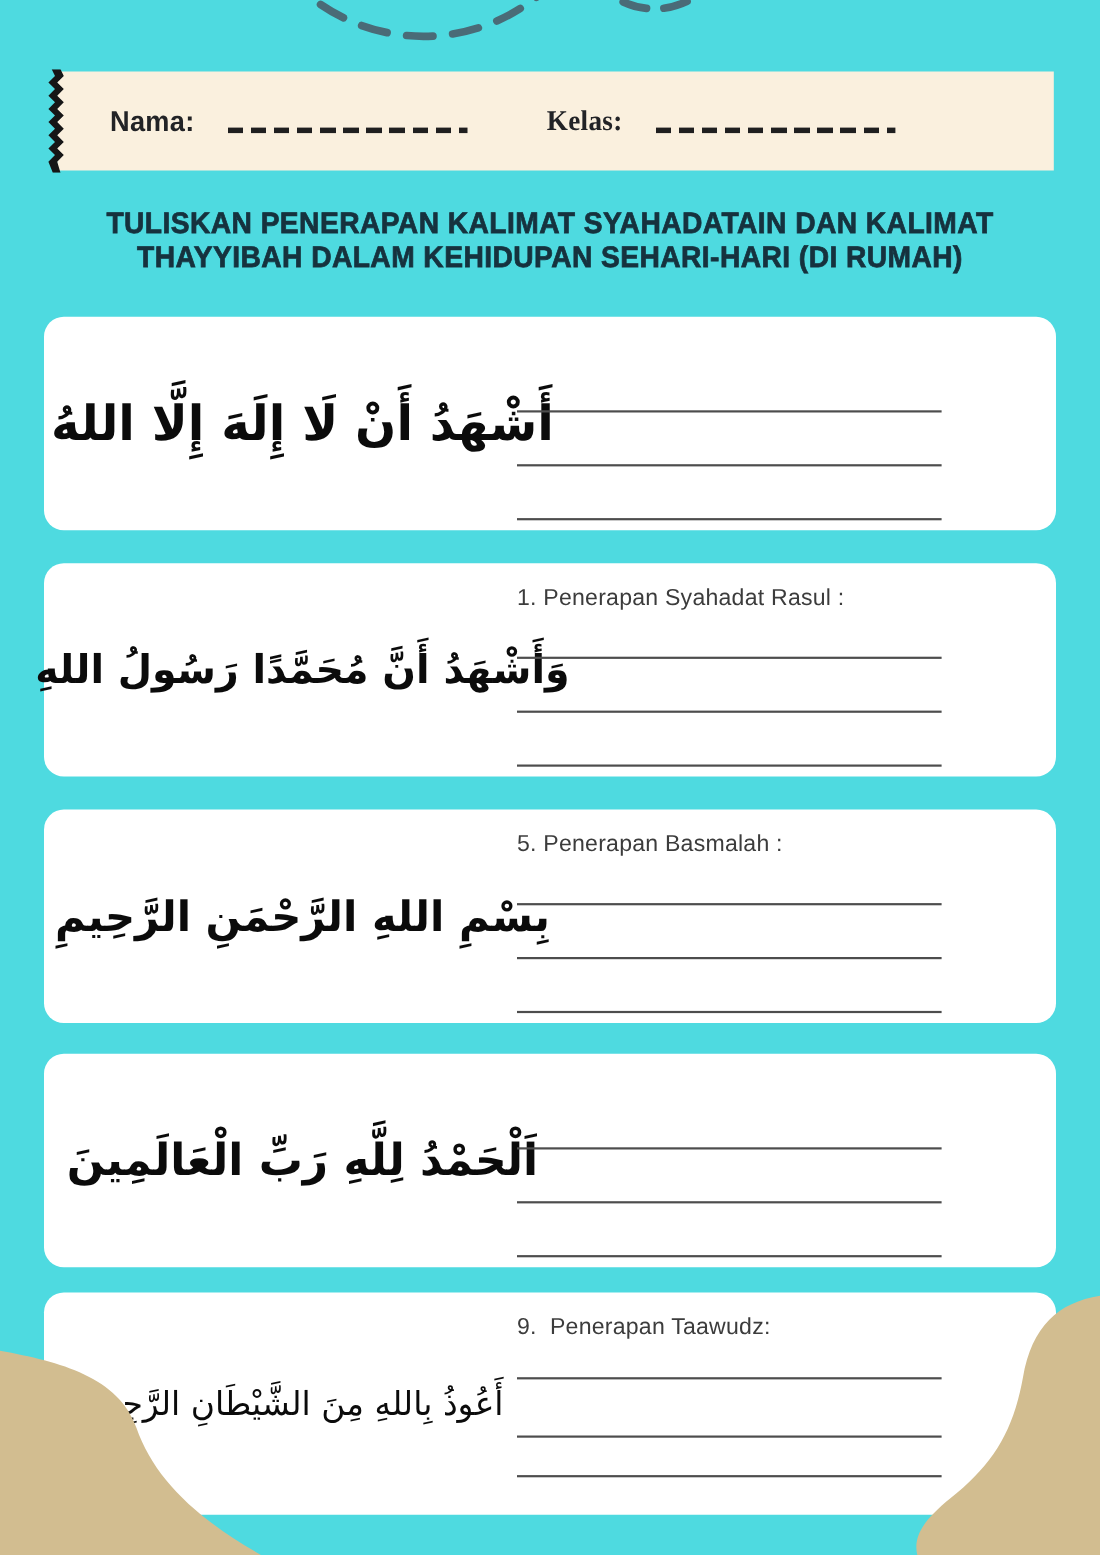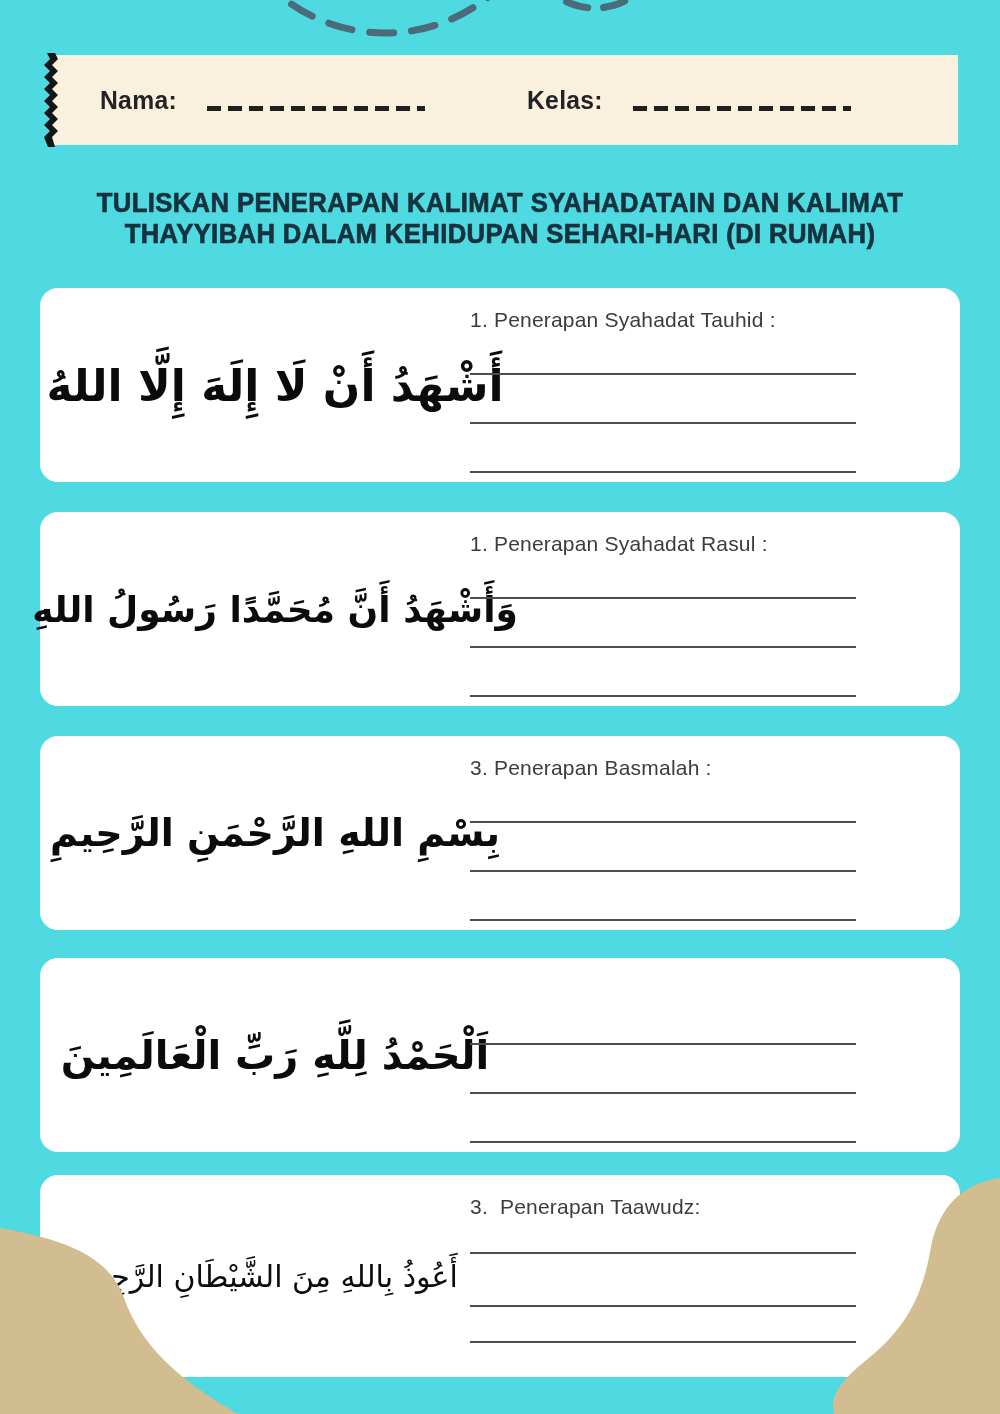--- a/index.html
+++ b/index.html
@@ -10,27 +10,27 @@
     position:relative; width:1000px; height:1414px;
     background: var(--background, #4EDAE0);
     overflow:hidden;
   }
 
   
   .decor-top { position:absolute; top:0; left:0; pointer-events:none; }
 
   
   .header {
-    position:absolute; left:52px; top:55px; width:906px; height:90px;
+    position:absolute; left:52px; top:65px; width:906px; height:90px;
     background: var(--header_bg, #FAF0DE);
     display:flex; align-items:center; padding-left:48px;
   }
   .jagged { position:absolute; left:-10px; top:-2px; }
   .field { display:flex; align-items:center; gap:26px; }
-  .field2 { margin-left:102px; }
+  .field2 { margin-left:72px;font-family:Liberation Serif, serif; }
   .flabel {
     font-size:26px; font-weight:bold; color:#222326; letter-spacing:0.3px;
     transform:scaleX(0.95); transform-origin:left center;
   }
   .dashline {
     width:218px; height:5px; margin-top:16px;
     background: repeating-linear-gradient(90deg, #1F1F1F 0 14px, transparent 14px 21px);
   }
 
   
@@ -109,52 +109,51 @@
     </div>
   </div>
 
   <h1 class="title">
     <span class="tline">TULISKAN PENERAPAN KALIMAT SYAHADATAIN DAN KALIMAT</span>
     <span class="tline">THAYYIBAH DALAM KEHIDUPAN SEHARI-HARI (DI RUMAH)</span>
   </h1>
 
   <section class="card card1">
     <div class="arabic arabic1" dir="rtl">أَشْهَدُ أَنْ لَا إِلَهَ إِلَّا اللهُ</div>
-    <div class="prompt">1. Penerapan Syahadat Tauhid :</div>
     <div class="wline l1"></div>
     <div class="wline l2"></div>
     <div class="wline l3"></div>
   </section>
 
   <section class="card card2">
     <div class="arabic arabic2" dir="rtl">وَأَشْهَدُ أَنَّ مُحَمَّدًا رَسُولُ اللهِ</div>
     <div class="prompt">1. Penerapan Syahadat Rasul :</div>
     <div class="wline l1"></div>
     <div class="wline l2"></div>
     <div class="wline l3"></div>
   </section>
 
   <section class="card card3">
     <div class="arabic arabic3" dir="rtl">بِسْمِ اللهِ الرَّحْمَنِ الرَّحِيمِ</div>
-    <div class="prompt">3. Penerapan Basmalah :</div>
+    <div class="prompt">5. Penerapan Basmalah :</div>
     <div class="wline l1"></div>
     <div class="wline l2"></div>
     <div class="wline l3"></div>
   </section>
 
   <section class="card card4">
     <div class="arabic arabic4" dir="rtl">اَلْحَمْدُ لِلَّهِ رَبِّ الْعَالَمِينَ</div>
     <div class="wline l1"></div>
     <div class="wline l2"></div>
     <div class="wline l3"></div>
   </section>
 
   <section class="card card5">
     <div class="arabic arabic5" dir="rtl">أَعُوذُ بِاللهِ مِنَ الشَّيْطَانِ الرَّجِيمِ</div>
-    <div class="prompt">3.  Penerapan Taawudz:</div>
+    <div class="prompt">9.  Penerapan Taawudz:</div>
     <div class="wline l1"></div>
     <div class="wline l2"></div>
     <div class="wline l3"></div>
   </section>
 
   <svg class="decor-bottom" width="1000" height="1414" viewBox="0 0 1000 1414">
     <path fill="#D2BD90" d="M0 1228 C 55 1238, 108 1252, 124 1298 C 140 1344, 178 1380, 238 1414 L 0 1414 Z"></path>
     <path fill="#D2BD90" d="M1000 1178 C 962 1184, 938 1206, 930 1252 C 921 1302, 902 1332, 864 1362 C 838 1383, 830 1398, 834 1414 L 1000 1414 Z"></path>
   </svg>
 

